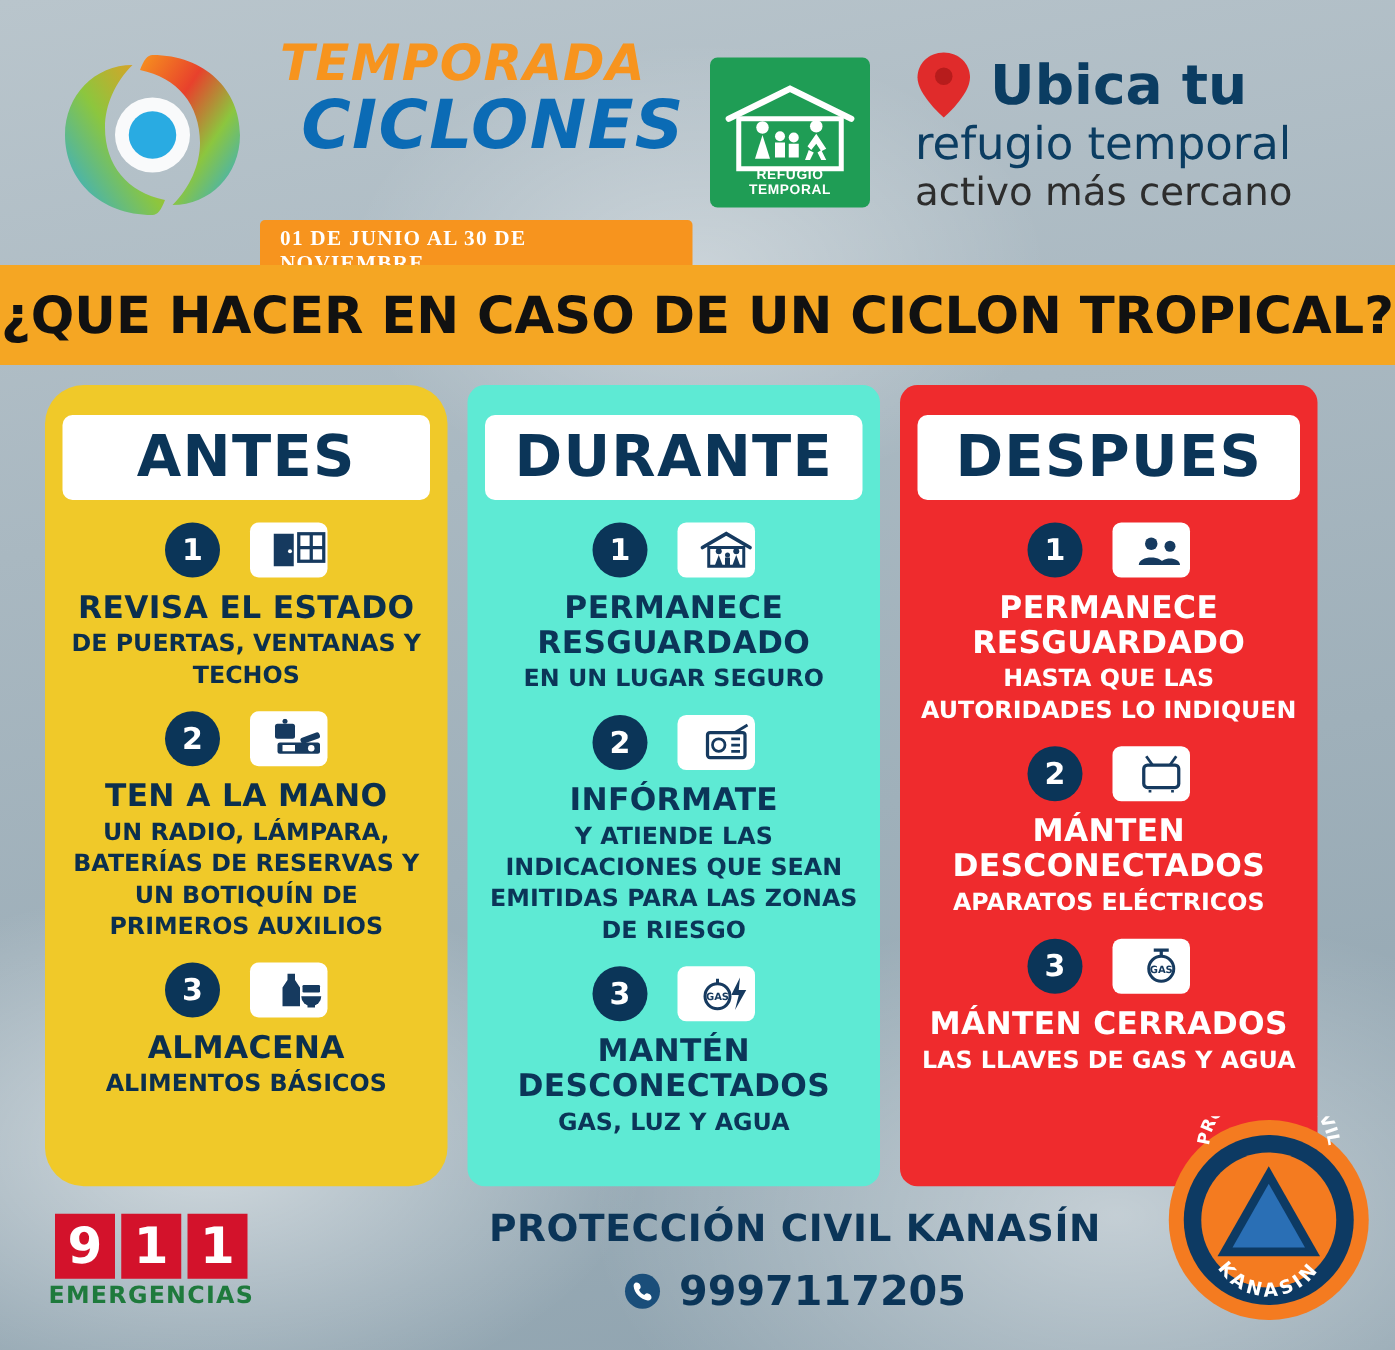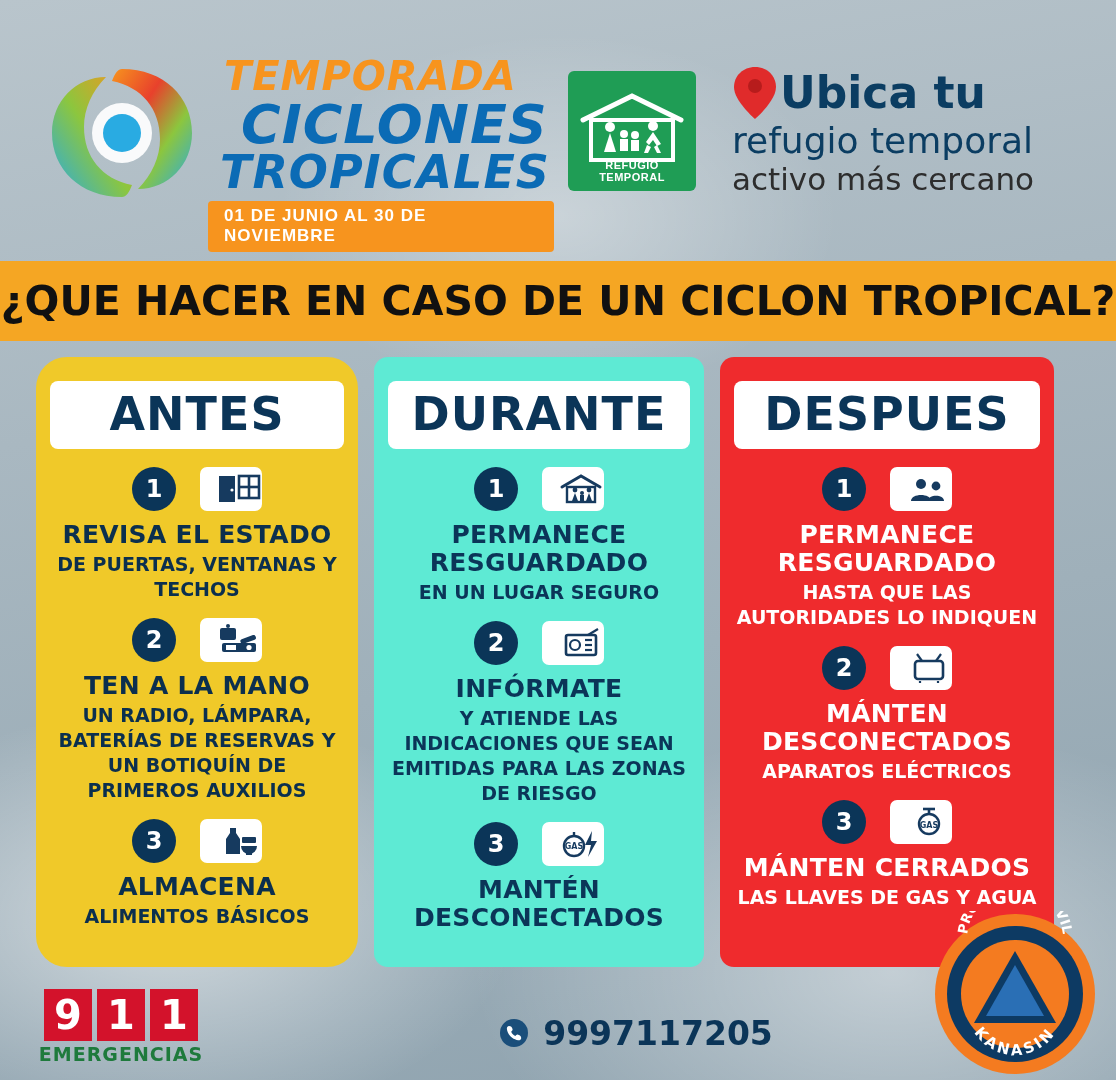--- a/index.html
+++ b/index.html
@@ -15,21 +15,21 @@
     position: absolute; inset: 0;
     background:
       radial-gradient(ellipse 500px 300px at 15% 85%, rgba(255,255,255,0.55), rgba(255,255,255,0) 70%),
       radial-gradient(ellipse 600px 350px at 80% 90%, rgba(255,255,255,0.45), rgba(255,255,255,0) 70%),
       radial-gradient(ellipse 400px 260px at 50% 20%, rgba(255,255,255,0.35), rgba(255,255,255,0) 70%),
       linear-gradient(170deg, #b9c5cc 0%, #a9b8c1 35%, #9fb0ba 60%, #8fa3af 100%);
   }
   
   .header {
     position: relative;
-    height: 261px;
+    height: 212px;
     display: flex;
     align-items: center;
   }
   .logo-wrap {
     position: relative;
     margin-left: 34px;
     width: 520px;
     height: 200px;
   }
   .cyclone {
@@ -71,21 +71,21 @@
   .fechas {
     position: absolute;
     left: 174px; top: 170px;
     background: #f7941e;
     color: #ffffff;
     font-weight: bold;
     font-size: 17px;
     letter-spacing: 1px;
     padding: 5px 16px 6px;
     border-radius: 4px;
-    font-family: Liberation Sans, sans-serif;
+    font-family: Liberation Serif, serif;
   }
   
   .shelter {
     width: 128px; height: 120px;
     background: #1f9d55;
     border-radius: 6px;
     margin-left: 14px;
     position: relative;
     display: flex;
     flex-direction: column;
@@ -105,21 +105,21 @@
     letter-spacing: .5px;
   }
   
   .ubica {
     margin-left: 36px;
     color: #15314d;
   }
   .ubica-row1 {
     display: flex;
     align-items: center;
-    gap: 2px;
+    gap: 14px;
     text-align: center;
   }
   .ubica-t1 {
     font-size: 44px;
     font-weight: bold;
     color: #0b3d62;
     font-family: "DejaVu Sans", sans-serif;
   }
   .ubica-t2 {
     font-size: 36px;
@@ -314,21 +314,20 @@
           <stop offset="100%" stop-color="#f7941e"></stop>
         </linearGradient>
       </defs>
       <path d="M80 16 C 122 16 150 44 150 80 C 150 112 126 136 96 136 C 110 122 118 104 118 86 C 118 56 100 34 70 28 C 73 20 76 16 80 16 Z" fill="url(#cg)"></path>
       <path d="M80 144 C 38 144 10 116 10 80 C 10 48 34 24 64 24 C 50 38 42 56 42 74 C 42 104 60 126 90 132 C 87 140 84 144 80 144 Z" fill="url(#cg2)"></path>
       <circle cx="80" cy="80" r="30" fill="#ffffff" opacity="0.92"></circle>
       <circle cx="80" cy="80" r="19" fill="#29abe2"></circle>
     </svg>
     <div class="temporada">TEMPORADA</div>
     <div class="ciclones">CICLONES</div>
-    <div class="tropicales">TROPICALES</div>
     <div class="fechas">01 DE JUNIO AL 30 DE NOVIEMBRE</div>
   </div>
 
   <div class="shelter">
     <svg width="110" height="80" viewBox="0 0 110 80">
       <path d="M6 30 L55 6 L104 30" stroke="#ffffff" stroke-width="5" fill="none" stroke-linecap="round"></path>
       <rect x="14" y="30" width="82" height="40" fill="none" stroke="#ffffff" stroke-width="4"></rect>
 
       <circle cx="33" cy="37" r="5" fill="#ffffff"></circle>
       <path d="M33 43 L27 62 L39 62 Z" fill="#ffffff"></path>
@@ -459,20 +458,21 @@
       <div class="icon-box">
         <svg width="46" height="32" viewBox="0 0 46 32">
           <circle cx="16" cy="18" r="10" fill="none" stroke="#163a5f" stroke-width="2.4"></circle>
           <text x="16" y="21" font-size="8" font-family="DejaVu Sans" font-weight="bold" fill="#163a5f" text-anchor="middle">GAS</text>
           <line x1="16" y1="8" x2="16" y2="4" stroke="#163a5f" stroke-width="2.4"></line>
           <path d="M34 3 l-7 14 h6 l-3 12 l9 -16 h-6 z" fill="#163a5f"></path>
         </svg>
       </div>
     </div>
     <div class="step-title">MANTÉN DESCONECTADOS</div>
+    <div class="step-sub">GAS, LUZ Y AGUA</div>
   </div>
 
   <div class="col col-despues">
     <div class="col-title">DESPUES</div>
 
     <div class="step-head">
       <div class="num">1</div>
       <div class="icon-box">
         <svg width="46" height="32" viewBox="0 0 46 32">
           <circle cx="15" cy="11" r="5" fill="#163a5f"></circle>
@@ -520,20 +520,21 @@
   <div class="nine11">
     <div class="nine11-row">
       <div class="nine11-d">9</div>
       <div class="nine11-d">1</div>
       <div class="nine11-d">1</div>
     </div>
     <div class="nine11-e">EMERGENCIAS</div>
   </div>
 
   <div class="contact">
+    <div class="contact-title">PROTECCIÓN CIVIL KANASÍN</div>
     <div class="contact-phone">
       <svg width="30" height="30" viewBox="0 0 30 30">
         <circle cx="15" cy="15" r="14" fill="#1a4e7a"></circle>
         <path d="M10 8 c2 0 3 1 3.5 3 c.4 1.6 -.8 2.2 -1.3 2.8 c.8 2 2.2 3.4 4.2 4.2 c.6 -.5 1.2 -1.7 2.8 -1.3 c2 .5 3 1.5 3 3.5 c0 1.2 -1.4 2.3 -3 2.1 C13.5 21.6 8.4 16.5 7.9 11 C7.7 9.4 8.8 8 10 8 z" fill="#ffffff"></path>
       </svg>
       <span>9997117205</span>
     </div>
   </div>
 
   <svg class="seal" viewBox="0 0 166 166">

